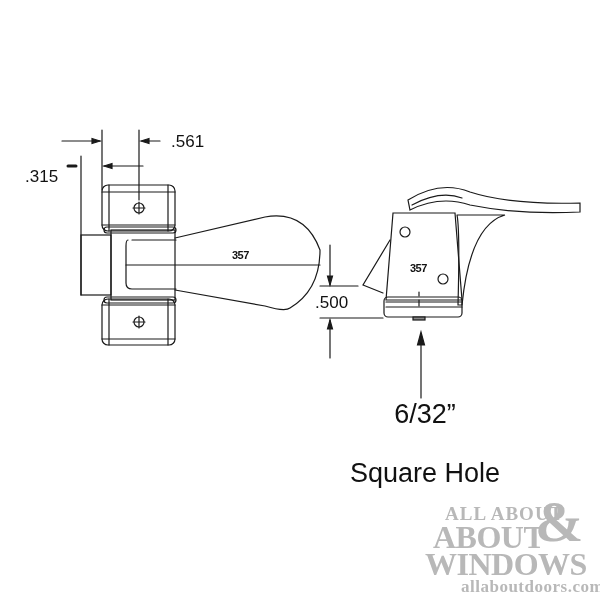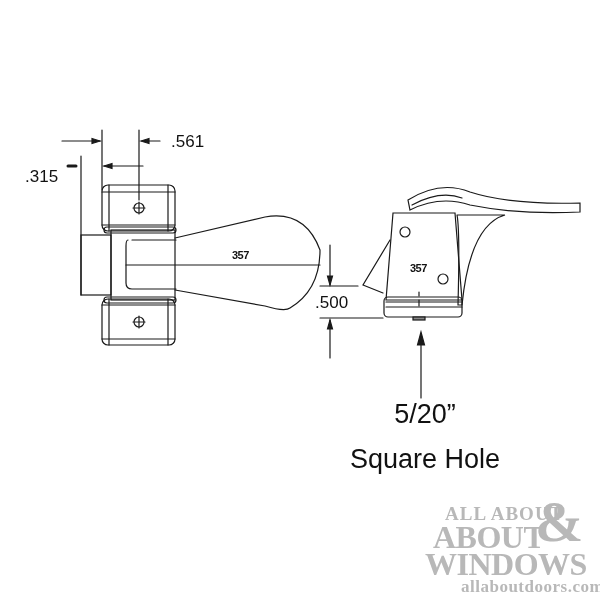--- a/index.html
+++ b/index.html
@@ -94,22 +94,22 @@
       <line x1="421" y1="335" x2="421" y2="398"></line>
       <polygon points="421,332 417.5,345 424.5,345" fill="#1a1a1a"></polygon>
     </g>
 
     <text class="dim" x="25" y="182" stroke="none">.315</text>
     <text class="dim" x="171" y="147" stroke="none">.561</text>
     <text class="dim" x="315" y="308" stroke="none">.500</text>
   </g>
 </svg>
 
-<div class="callout" style="top:398px;">5/20”</div>
-<div class="callout" style="top:443px;">Square Hole</div>
+<div class="callout" style="top:398px;">6/32”</div>
+<div class="callout" style="top:457px;">Square Hole</div>
 
 <div>
   <div class="wm" style="left:437px;top:503px;font-size:19px;letter-spacing:1px;margin-left:8px;">ALL ABOUT</div>
   <div class="wm" style="left:433px;top:519px;font-size:32px;letter-spacing:-0.5px;">ABOUT</div>
   <div class="wm" style="left:535px;top:493px;font-size:58px;line-height:58px;">&amp;</div>
   <div class="wm" style="left:425px;top:546px;font-size:32px;letter-spacing:-0.5px;">WINDOWS</div>
   <div class="wm" style="left:432px;top:577px;font-size:17px;letter-spacing:0.5px;margin-left:29px;">allaboutdoors.com</div>
 </div>
 
 </body></html>

